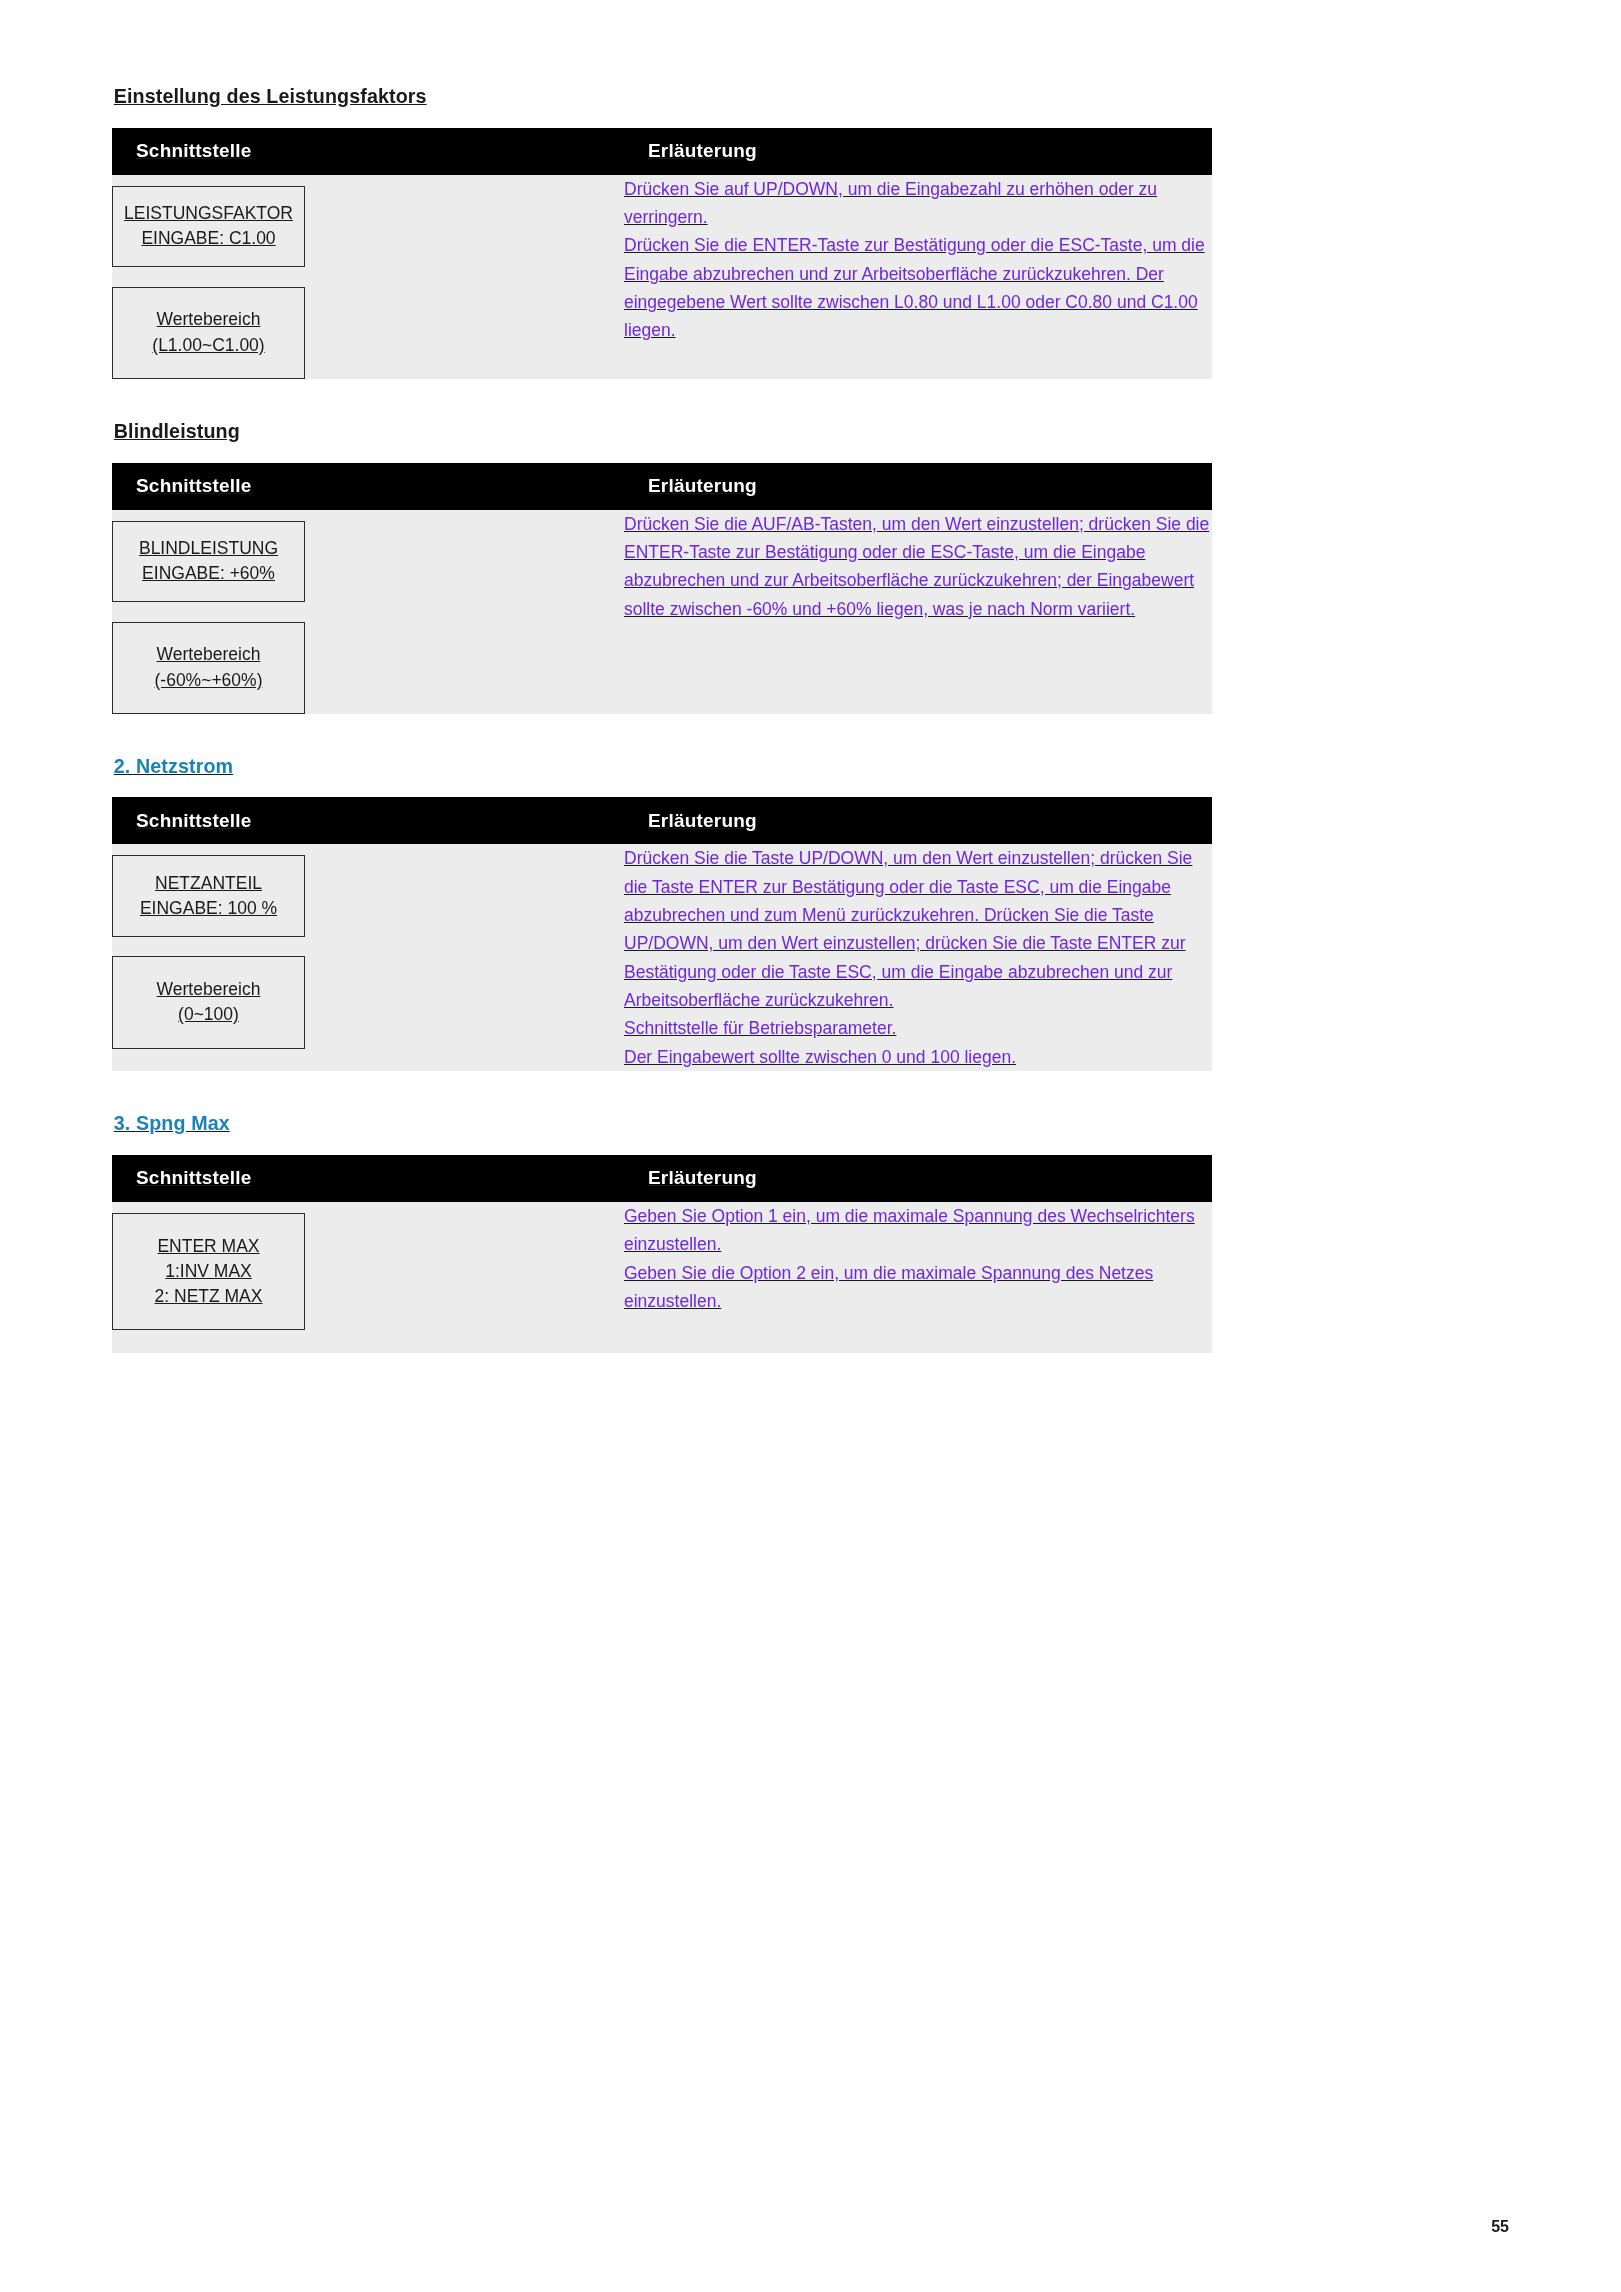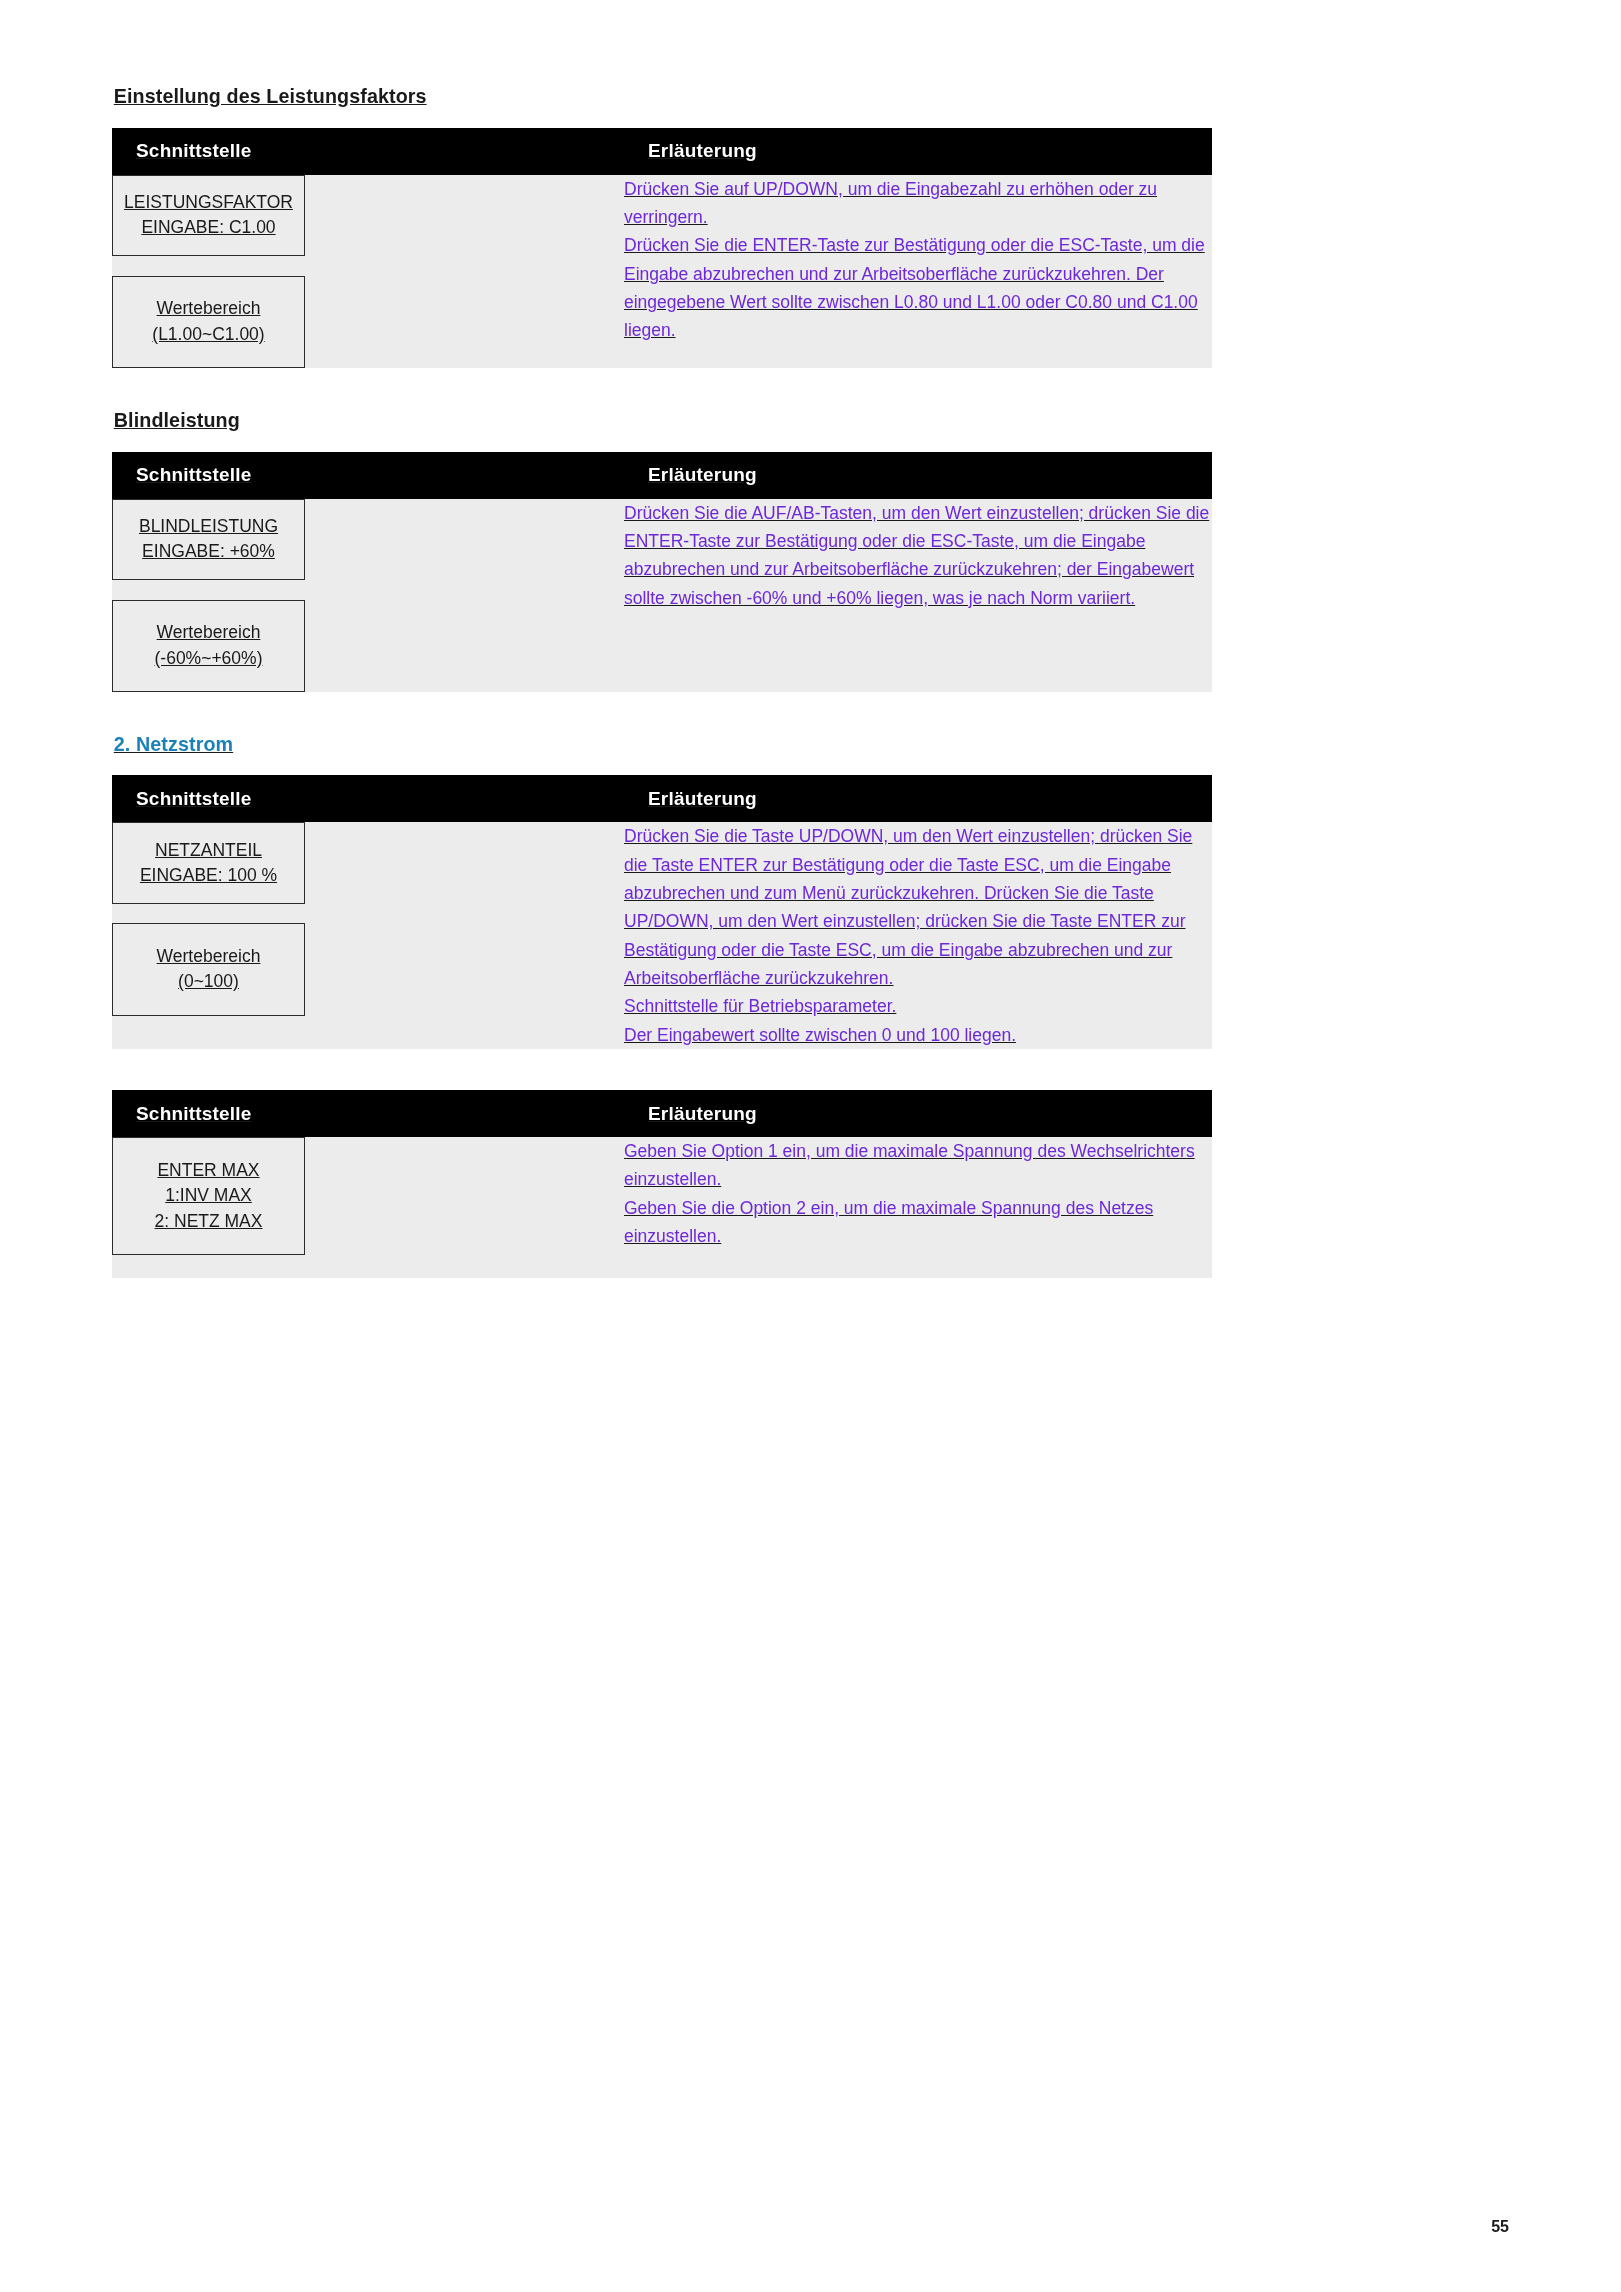--- a/index.html
+++ b/index.html
@@ -74,20 +74,21 @@
     min-height: 54px;
     border: 1.3px solid #2b2b2b;
     background: #ececec;
     box-sizing: border-box;
     padding: 14.3px 5.4px;
     text-align: center;
     font-size: 17.5px;
     line-height: 1.45;
     color: #1a1a1a;
     margin-bottom: 19.7px;
+    margin-top: 11px;
   }
   .lcd:last-child { margin-bottom: 0; }
   .lcd.tall { padding: 19.7px 5.4px; }
 
   .explain {
     font-size: 17.5px;
     line-height: 1.62;
     color: #6d28d9;
   }
 
@@ -183,20 +184,21 @@
           <div class="explain" style="white-space: pre-line;">Drücken Sie die Taste UP/DOWN, um den Wert einzustellen; drücken Sie die Taste ENTER zur Bestätigung oder die Taste ESC, um die Eingabe abzubrechen und zum Menü zurückzukehren. Drücken Sie die Taste UP/DOWN, um den Wert einzustellen; drücken Sie die Taste ENTER zur Bestätigung oder die Taste ESC, um die Eingabe abzubrechen und zur Arbeitsoberfläche zurückzukehren.
 Schnittstelle für Betriebsparameter.
 Der Eingabewert sollte zwischen 0 und 100 liegen.</div>
         </td>
       </tr>
     </tbody>
       </table>
   </div>
 
   <div class="block">
+    <div class="section-heading blue">3. Spng Max</div>
     <table class="ui-table">
       <tbody>
           <tr>
         <th class="col-a">Schnittstelle</th>
         <th class="col-b">Erläuterung</th>
       </tr>
       <tr>
         <td class="cell-left">
           <div class="lcd tall" style="margin-bottom:23px;">
             <div>ENTER MAX</div>

